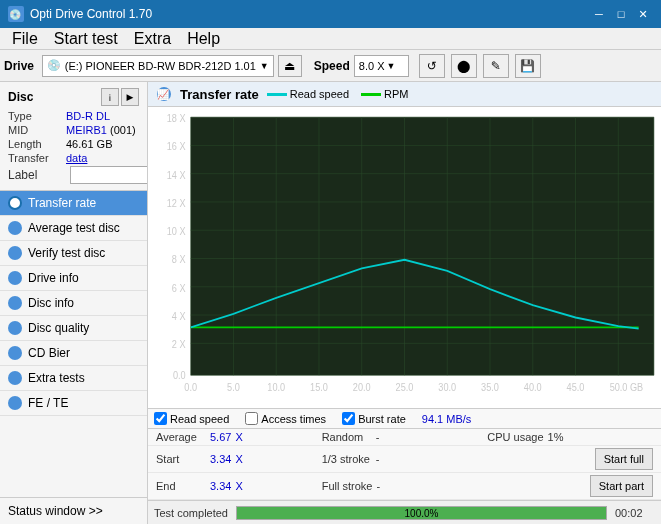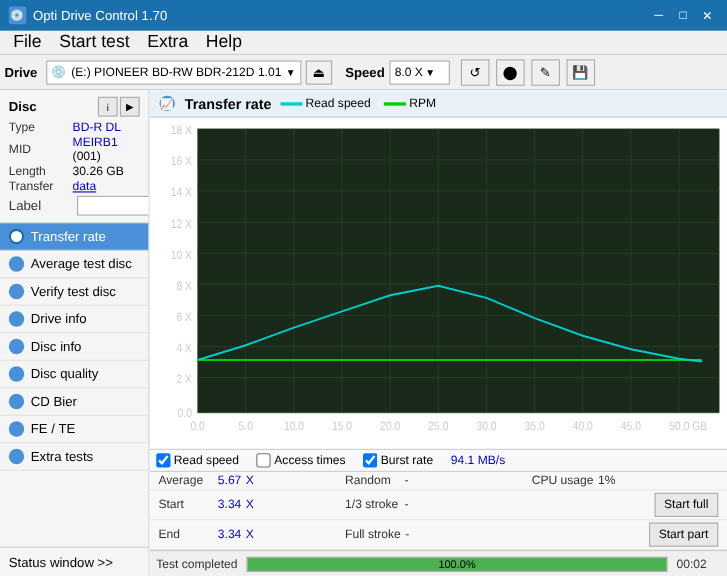--- a/index.html
+++ b/index.html
@@ -117,21 +117,21 @@
     }
 
     
     .main {
       display: flex;
       height: calc(524px - 28px - 22px - 32px);
     }
 
     
     .sidebar {
-      width: 136px;
+      width: 148px;
       background: #f5f5f5;
       border-right: 1px solid #ccc;
       display: flex;
       flex-direction: column;
       overflow: hidden;
     }
 
     
     .disc-panel {
       padding: 6px 8px;
@@ -445,21 +445,21 @@
         <span class="disc-row-value blue">BD-R DL</span>
       </div>
       <div class="disc-row">
         <span class="disc-row-label">MID</span>
         <span class="disc-row-value blue">
           <span>MEIRB1</span> <span style="color:#000">(001)</span>
         </span>
       </div>
       <div class="disc-row">
         <span class="disc-row-label">Length</span>
-        <span class="disc-row-value">30.26 GB</span>
+        <span class="disc-row-value">46.61 GB</span>
       </div>
       <div class="disc-row">
         <span class="disc-row-label">Transfer</span>
         <span class="disc-row-value link">data</span>
       </div>
       <div class="label-row">
         <span class="disc-row-label">Label</span>
         <input class="label-input" type="text" value="" style="">
         <div class="label-btn">🔍</div>
       </div>
@@ -489,25 +489,25 @@
       <div class="nav-item">
         <div class="nav-icon blue" style="width:14px;height:14px;"></div>
         <span>Disc quality</span>
       </div>
       <div class="nav-item">
         <div class="nav-icon blue" style="width:14px;height:14px;"></div>
         <span>CD Bier</span>
       </div>
       <div class="nav-item">
         <div class="nav-icon blue" style="width:14px;height:14px;"></div>
+        <span>Extra tests</span>
+      </div>
+      <div class="nav-item">
+        <div class="nav-icon blue" style="width:14px;height:14px;"></div>
         <span>FE / TE</span>
-      </div>
-      <div class="nav-item">
-        <div class="nav-icon blue" style="width:14px;height:14px;"></div>
-        <span>Extra tests</span>
       </div>
     </div>
 
     <div class="sidebar-status">
       <button class="status-btn">
         <span>Status window &gt;&gt;</span>
       </button>
     </div>
   </div>
 

